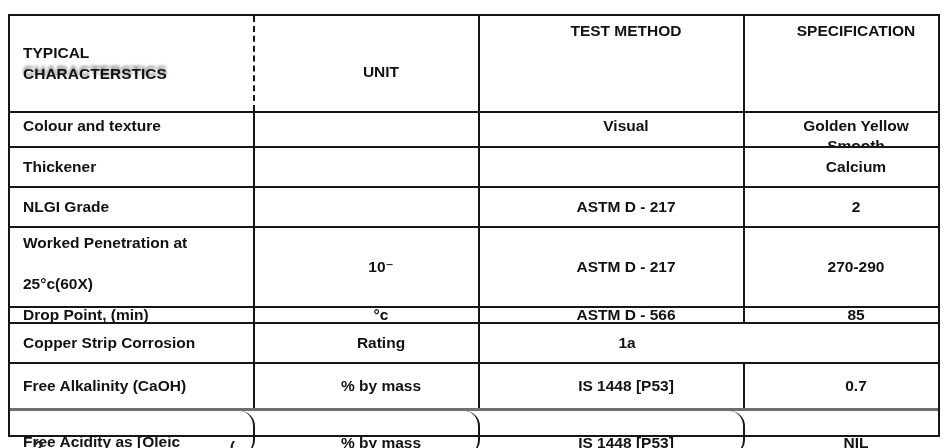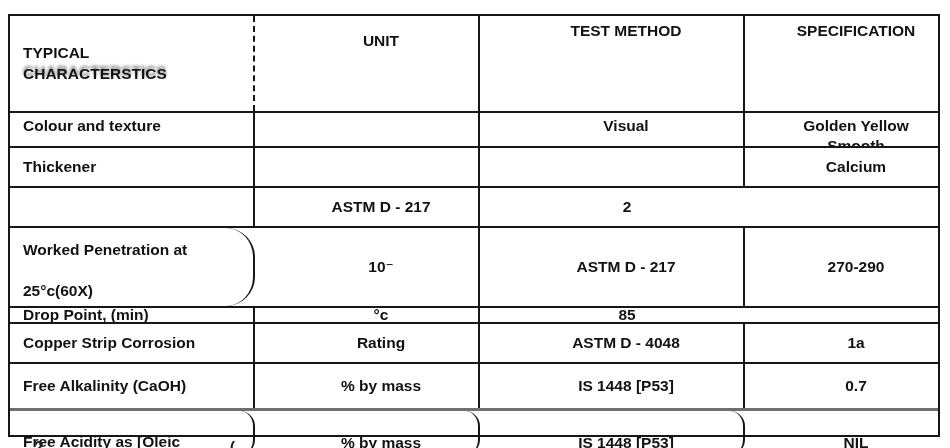--- a/index.html
+++ b/index.html
@@ -44,26 +44,26 @@
   .r-colour{ height:35px; }
   .r-thick , .r-nlgi , .r-copper { height:40px; }
   .r-worked{ height:80px; }
   .r-drop{ height:16px; }
   .r-alk{ height:46px; }
   .r-acid{ height:47px; }
 
   
   .r-header .c1{ justify-content:center; position:relative; }
   .r-header .c1{ border-right:2px dashed var(--line); }
-  .r-header .c2{ justify-content:flex-start; padding-top:15px; }
+  .r-header .c2{ justify-content:flex-start; padding-top:46px; }
   .r-header .c3, .r-header .c4{ justify-content:flex-start; padding-top:5px; }
   .r-colour .c{ justify-content:flex-start; padding-top:3px; }
   .r-thick .c, .r-nlgi .c, .r-drop .c, .r-copper .c, .r-alk .c{ justify-content:center; }
   .r-worked .c{ justify-content:center; }
-  .r-worked .c1{ justify-content:space-between; padding-top:1px; line-height:2.65;border-radius:29px; }
+  .r-worked .c1{ justify-content:flex-end; padding-top:1px; line-height:2.65; }
   .r-acid .c{ justify-content:flex-end; padding-top:2px;border-radius:15px; }
   .r-acid .c1{ line-height:1.5; }
 
   .hdr-lines{ position:relative; }
   
   .smudge{
     position:absolute;
     left:0; top:15px;
     width:100%; height:26px;
     overflow:hidden;
@@ -139,20 +139,23 @@
       </div>
     <div class="c c3">
         <span></span>
       </div>
     <div class="c c4">
         <span>Calcium</span>
       </div>
   </div>
 
   <div class="row r-nlgi">
+    <div class="c c1">
+        <span>NLGI Grade</span>
+      </div>
     <div class="c c2">
         <span></span>
       </div>
     <div class="c c3">
         <span>ASTM D - 217</span>
       </div>
     <div class="c c4">
         <span>2</span>
       </div>
   </div>
@@ -173,35 +176,35 @@
       </div>
   </div>
 
   <div class="row r-drop">
     <div class="c c1">
         <span>Drop Point, (min)</span>
       </div>
     <div class="c c2">
         <span>°c</span>
       </div>
+    <div class="c c3">
+        <span>ASTM D - 566</span>
+      </div>
     <div class="c c4">
         <span>85</span>
       </div>
   </div>
 
   <div class="row r-copper">
     <div class="c c1">
         <span>Copper Strip Corrosion</span>
       </div>
     <div class="c c2">
         <span>Rating</span>
       </div>
-    <div class="c c3">
-        <span>ASTM D - 4048</span>
-      </div>
     <div class="c c4">
         <span>1a</span>
       </div>
   </div>
 
   <div class="row r-alk">
     <div class="c c1">
         <span>Free Alkalinity (CaOH)</span>
       </div>
     <div class="c c2">

